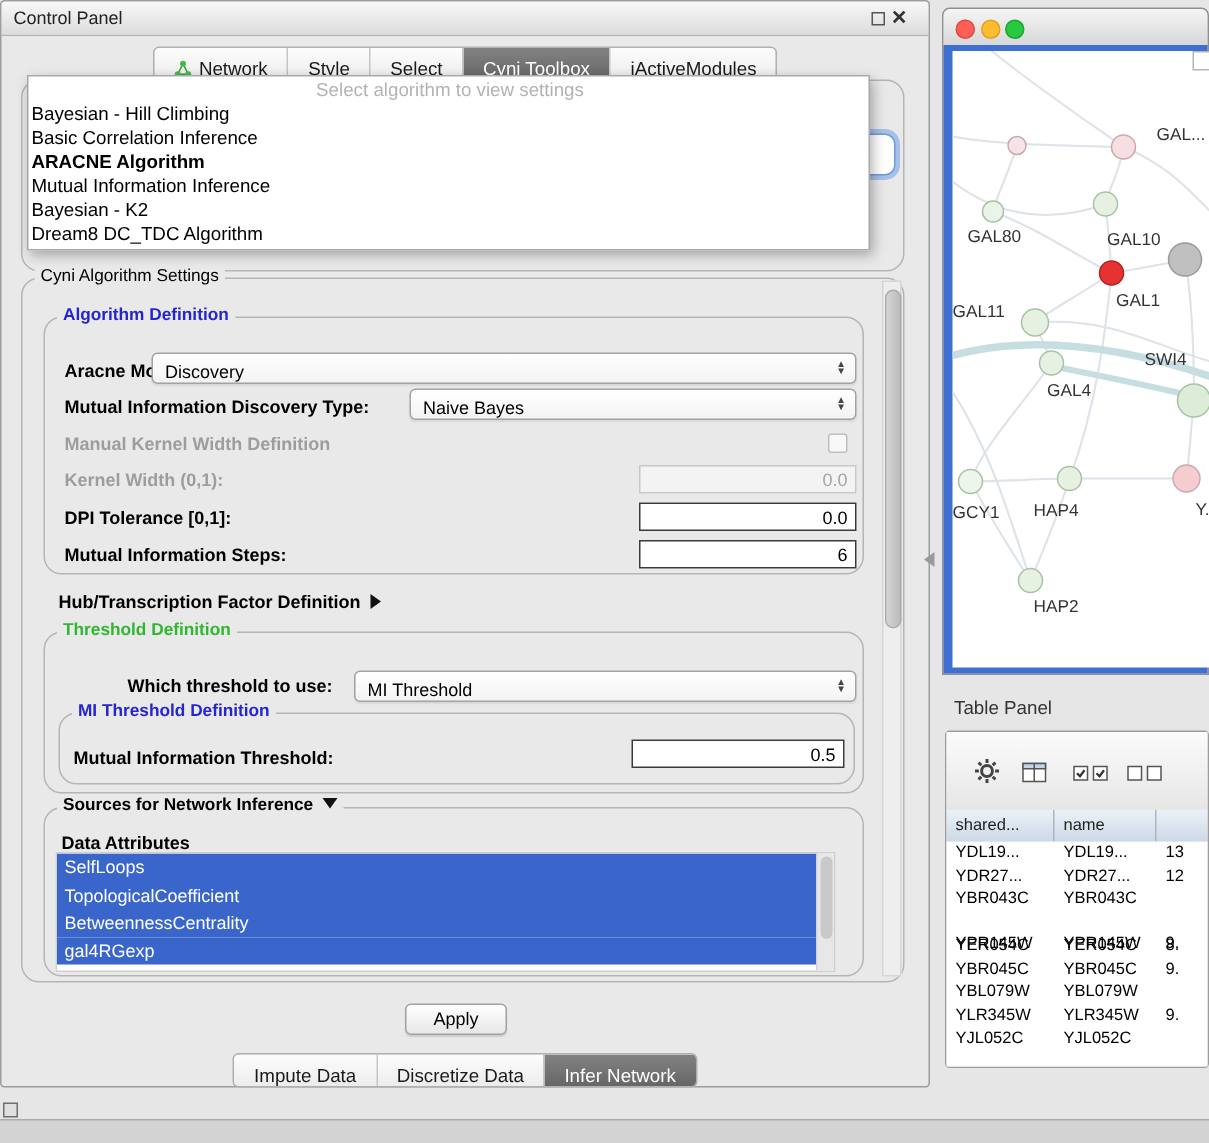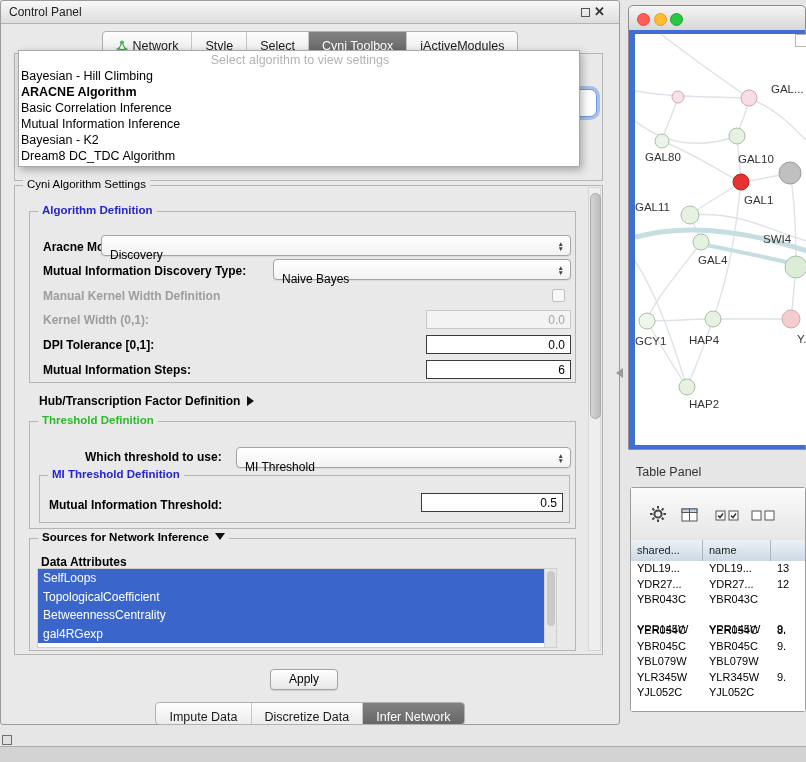--- a/index.html
+++ b/index.html
@@ -9,29 +9,29 @@
   .titlebar{position:absolute;left:0;top:0;right:0;height:22px;
             background:linear-gradient(#f8f8f8,#dcdcdc);border-bottom:1px solid #b2b2b2;border-radius:3px 3px 0 0}
   .title-text{position:absolute;left:8px;top:0;line-height:22px;font-size:12px;color:#222}
   .tb-restore{position:absolute;top:7px;width:9px;height:9px;border:1.5px solid #555;box-sizing:border-box;background:transparent}
   .tb-close{position:absolute;top:2px;font-size:13px;font-weight:bold;color:#333;line-height:18px}
   .segwrap{position:absolute;left:0;right:0;display:flex;justify-content:center}
   .segtabs{display:flex;border:1px solid #b0b0b0;border-radius:4px;background:linear-gradient(#fdfdfd,#ececec);height:21px;overflow:hidden}
   .seg{display:flex;align-items:center;gap:5px;padding:14px 13px;font-size:12.5px;color:#1a1a1a;border-left:1px solid #c6c6c6;white-space:nowrap}
   .seg:first-child{border-left:none}
   .seg.sel{background:linear-gradient(#828282,#5d5d5d);color:#fff}
-  .gb{position:absolute;border:1px solid #b5b5b5;border-radius:0;box-sizing:border-box}
+  .gb{position:absolute;border:1px solid #b5b5b5;border-radius:12px;box-sizing:border-box}
   .gb-title{position:absolute;top:-8px;left:8px;background:#e9e9e9;padding:0 4px;font-size:11.5px;color:#000;white-space:nowrap}
   .gb-title.blue{color:#2525cf;font-weight:bold}
   .gb-title.green{color:#2eb82e;font-weight:bold}
   .gb-title.bold{font-weight:bold}
   .lbl{position:absolute;font-size:12px;font-weight:bold;color:#000;white-space:nowrap}
   .lbl.dis{color:#9d9d9d}
   .combo{position:absolute;box-sizing:border-box;height:21px;background:linear-gradient(#ffffff,#f3f3f3);
-         border:1px solid #a3a3a3;border-radius:4px;font-size:12px;display:flex;align-items:flex-start;
+         border:1px solid #a3a3a3;border-radius:4px;font-size:12px;display:flex;align-items:flex-end;
          padding:12px 22px 0 8px;box-shadow:0 1px 1px rgba(0,0,0,.07)}
   .combo-arrows{position:absolute;right:6px;top:50%;transform:translateY(-50%);display:flex;flex-direction:column;align-items:center;color:#444}
   .combo-arrows span{font-size:6.5px;line-height:5.5px}
   .tfield{position:absolute;box-sizing:border-box;height:19px;background:#fff;border:1.5px solid #3a3a3a;
           font-family:"Liberation Sans",sans-serif;font-size:12px;color:#000;text-align:right;padding:0 5px}
   .tfield.dis{border:1px solid #c8c8c8;background:#f3f3f3;color:#a5a5a5}
   .checkbox{position:absolute;width:13px;height:13px;box-sizing:border-box;border:1px solid #bfbfbf;background:#f8f8f8;border-radius:2px}
   .sb-track{position:absolute;background:#eee;border:1px solid #d6d6d6;box-sizing:border-box}
   .sb-thumb{position:absolute;background:linear-gradient(90deg,#d4d4d4,#bcbcbc);border:1px solid #ababab;border-radius:6px}
   .popup{position:absolute;background:#fff;border:1px solid #a9a9a9;box-shadow:2px 3px 8px rgba(0,0,0,.3);z-index:40;padding-top:1px}
@@ -105,22 +105,22 @@
           </div>
       </div>
     </div>
 
     <div class="gb" style="left:13px;top:52px;width:589px;height:128px"></div>
     <div class="focus-combo" style="left:22px;top:88px;width:574px;height:28px"></div>
 
     <div class="popup" style="left:17px;top:49px;width:560px;height:114px">
       <div class="popup-row popup-ph">Select algorithm to view settings</div>
       <div class="popup-row">Bayesian - Hill Climbing</div>
+      <div class="popup-row">Basic Correlation Inference</div>
       <div class="popup-row boldi">ARACNE Algorithm</div>
-      <div class="popup-row">Basic Correlation Inference</div>
       <div class="popup-row">Mutual Information Inference</div>
       <div class="popup-row">Bayesian - K2</div>
       <div class="popup-row">Dream8 DC_TDC Algorithm</div>
     </div>
 
     <div class="gb" style="left:13px;top:184px;width:589px;height:470px">
       <span class="gb-title">Cyni Algorithm Settings</span>
     </div>
     <div class="sb-track" style="left:587px;top:186px;width:13px;height:464px"></div>
     <div class="sb-thumb" style="left:589px;top:192px;width:9px;height:224px"></div>

